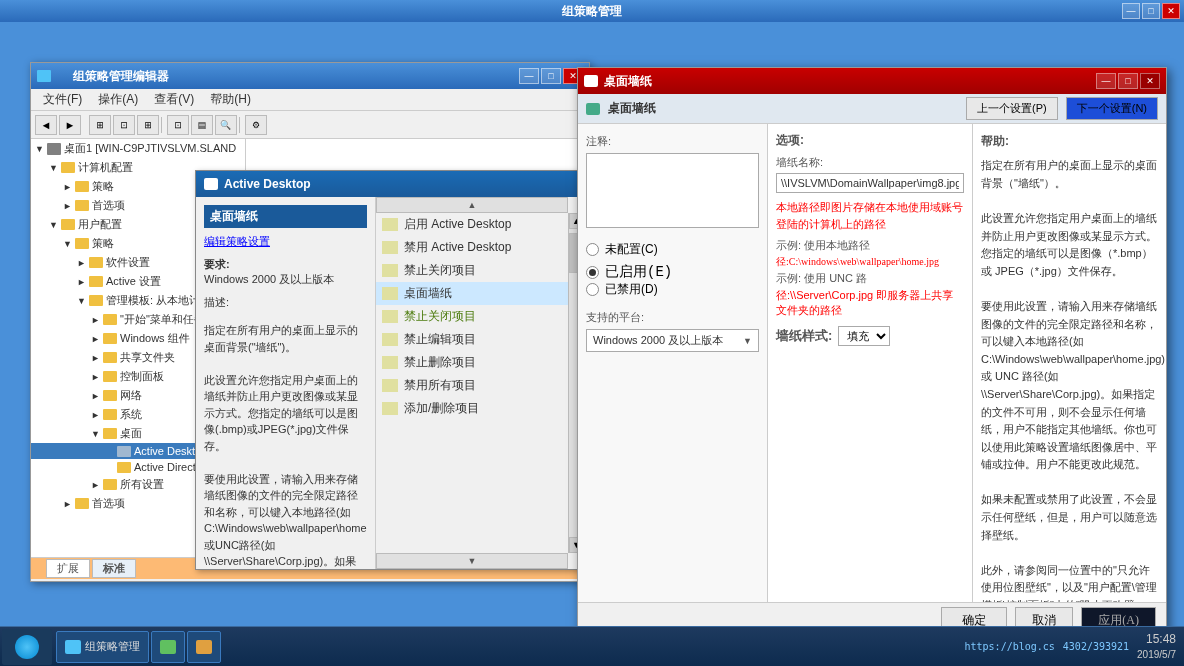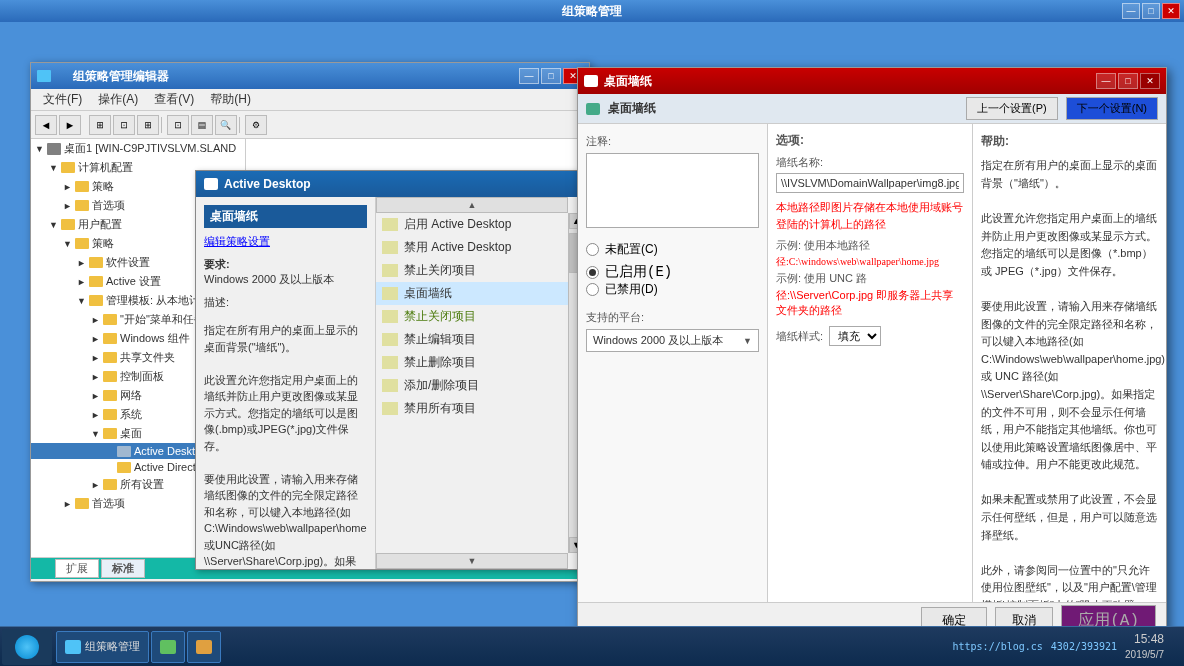--- a/index.html
+++ b/index.html
@@ -170,21 +170,21 @@
           <span style="width:12px;font-size:9px;">►</span>
           <span style="width:14px;height:11px;background:#f0c040;border-radius:1px;margin-right:3px;flex-shrink:0;display:inline-block;"></span>
           <span>首选项</span>
         </div>
       </div>
 
       <div style="flex:1;background:white;padding:4px;overflow:hidden;">
       </div>
     </div>
 
-    <div style="height:22px;background:#14b8a6;border-top:1px solid #ccc;display:flex;align-items:center;padding:0 24px;font-size:11px;color:#555;font-family:'Microsoft YaHei',sans-serif;">
+    <div style="height:22px;background:#fdba74;border-top:1px solid #ccc;display:flex;align-items:center;padding:0 15px;font-size:11px;color:#555;font-family:'Microsoft YaHei',sans-serif;">
       <div style="padding:1px 10px;border:1px solid #bbb;background:white;cursor:pointer;font-size:11px;">扩展</div>
       <div style="padding:1px 10px;border:1px solid #bbb;background:#e8f0f8;cursor:pointer;font-size:11px;margin-left:2px;font-weight:bold;">标准</div>
     </div>
   </div>
 
   <div style="position:absolute;top:148px;left:195px;width:390px;height:400px;background:#f0f0f0;border:1px solid #888;box-shadow:2px 2px 6px rgba(0,0,0,0.3);z-index:20;">
 
     <div style="height:26px;background:linear-gradient(to bottom,#1a6bb5,#1a5a9a);display:flex;align-items:center;padding:0 8px;">
       <span style="width:14px;height:12px;background:#fff;border-radius:2px;margin-right:6px;display:inline-block;"></span>
       <span style="color:white;font-size:12px;font-weight:bold;font-family:'Microsoft YaHei',sans-serif;">Active Desktop</span>
@@ -235,25 +235,25 @@
             <div style="display:flex;align-items:center;padding:3px 6px;font-size:12px;color:#333;cursor:pointer;font-family:'Microsoft YaHei',sans-serif;">
               <span style="width:16px;height:13px;background:#e0e0a0;margin-right:6px;flex-shrink:0;display:inline-block;"></span>
               <span>禁止编辑项目</span>
             </div>
             <div style="display:flex;align-items:center;padding:3px 6px;font-size:12px;color:#333;cursor:pointer;font-family:'Microsoft YaHei',sans-serif;">
               <span style="width:16px;height:13px;background:#e0e0a0;margin-right:6px;flex-shrink:0;display:inline-block;"></span>
               <span>禁止删除项目</span>
             </div>
             <div style="display:flex;align-items:center;padding:3px 6px;font-size:12px;color:#333;cursor:pointer;font-family:'Microsoft YaHei',sans-serif;">
               <span style="width:16px;height:13px;background:#e0e0a0;margin-right:6px;flex-shrink:0;display:inline-block;"></span>
+              <span>禁用所有项目</span>
+            </div>
+            <div style="display:flex;align-items:center;padding:3px 6px;font-size:12px;color:#333;cursor:pointer;font-family:'Microsoft YaHei',sans-serif;">
+              <span style="width:16px;height:13px;background:#e0e0a0;margin-right:6px;flex-shrink:0;display:inline-block;"></span>
               <span>添加/删除项目</span>
-            </div>
-            <div style="display:flex;align-items:center;padding:3px 6px;font-size:12px;color:#333;cursor:pointer;font-family:'Microsoft YaHei',sans-serif;">
-              <span style="width:16px;height:13px;background:#e0e0a0;margin-right:6px;flex-shrink:0;display:inline-block;"></span>
-              <span>禁用所有项目</span>
             </div>
           </div>
 
           <div style="position:absolute;right:0;top:0;bottom:0;width:16px;background:#e0e0e0;border-left:1px solid #bbb;">
             <div style="width:100%;height:16px;background:#d0d0d0;border:1px solid #bbb;display:flex;align-items:center;justify-content:center;font-size:9px;">▲</div>
             <div style="width:100%;height:40px;background:#c0c0c0;border:1px solid #bbb;margin-top:4px;"></div>
             <div style="position:absolute;bottom:0;width:100%;height:16px;background:#d0d0d0;border:1px solid #bbb;display:flex;align-items:center;justify-content:center;font-size:9px;">▼</div>
           </div>
         </div>
 
@@ -332,21 +332,21 @@
         
         <div style="font-size:11px;color:#555;margin-bottom:2px;font-family:'Microsoft YaHei',sans-serif;">示例: 使用本地路径</div>
         <div style="font-size:10px;color:red;margin-bottom:2px;font-family:Liberation Serif, serif;">径:C:\windows\web\wallpaper\home.jpg</div>
 
         
         <div style="font-size:11px;color:#555;margin-bottom:2px;font-family:'Microsoft YaHei',sans-serif;">示例: 使用 UNC 路</div>
         <div style="font-size:11px;color:red;margin-bottom:8px;font-family:'Microsoft YaHei',sans-serif;">径:\\Server\Corp.jpg 即服务器上共享文件夹的路径</div>
 
         
         <div style="display:flex;align-items:center;gap:6px;">
-          <span style="font-size:11px;color:#555;font-family:'Microsoft YaHei',sans-serif;">墙纸样式:</span>
+          <span style="font-size:13px;color:#555;font-family:'Microsoft YaHei',sans-serif;font-weight:bold;">墙纸样式:</span>
           <select style="border:1px solid #aaa;padding:2px 4px;font-size:11px;background:white;font-family:'Microsoft YaHei',sans-serif;">
             <option>填充</option>
             <option>平铺</option>
             <option>居中</option>
             <option>拉伸</option>
           </select>
         </div>
       </div>
 
       <div style="flex:1;padding:8px;font-size:11px;color:#333;line-height:1.6;overflow-y:auto;background:white;">
@@ -358,21 +358,21 @@
           如果未配置或禁用了此设置，不会显示任何壁纸，但是，用户可以随意选择壁纸。<br><br>
           此外，请参阅同一位置中的"只允许使用位图壁纸"，以及"用户配置\管理模板\控制面板"中的"阻止更改壁纸"设置。<br><br>
           注意: 此设置不适用于远程桌面服务器会话。
         </div>
       </div>
     </div>
 
     <div style="height:36px;background:#f0f0f0;border-top:1px solid #ccc;display:flex;align-items:center;justify-content:flex-end;padding:0 10px;gap:8px;">
       <div style="padding:4px 20px;border:1px solid #aaa;background:#e8e8e8;cursor:pointer;font-size:12px;font-family:'Microsoft YaHei',sans-serif;">确定</div>
       <div style="padding:4px 16px;border:1px solid #aaa;background:#e8e8e8;cursor:pointer;font-size:12px;font-family:'Microsoft YaHei',sans-serif;">取消</div>
-      <div style="padding:4px 16px;border:1px solid #aaa;background:#701a75;cursor:pointer;font-size:16px;font-family:Liberation Mono, monospace;color:#aaa;">应用(A)</div>
+      <div style="padding:4px 16px;border:1px solid #aaa;background:#0f172a;cursor:pointer;font-size:12px;font-family:Liberation Serif, serif;color:#aaa;">应用(A)</div>
     </div>
   </div>
 
 </div>
 
 <div style="position:absolute;bottom:0;left:0;right:0;height:40px;background:linear-gradient(to bottom,#1e3a5f,#0d2b4e);display:flex;align-items:center;z-index:1000;border-top:1px solid #3a6a9f;">
 
   <div style="width:50px;height:36px;display:flex;align-items:center;justify-content:center;background:#1a3a5c;margin-left:2px;border-radius:2px;cursor:pointer;">
     <div style="width:24px;height:24px;background:radial-gradient(circle,#4fc3f7,#0288d1);border-radius:50%;"></div>
   </div>
@@ -383,21 +383,21 @@
       <span>组策略管理</span>
     </div>
     <div style="height:32px;padding:0 8px;background:#1e4a7a;border:1px solid #3a7abf;border-radius:2px;display:flex;align-items:center;gap:4px;color:#ddd;font-size:11px;cursor:pointer;">
       <div style="width:16px;height:14px;background:#60c060;border-radius:2px;"></div>
     </div>
     <div style="height:32px;padding:0 8px;background:#1e4a7a;border:1px solid #3a7abf;border-radius:2px;display:flex;align-items:center;gap:4px;color:#ddd;font-size:11px;cursor:pointer;">
       <div style="width:16px;height:14px;background:#e0a040;border-radius:2px;"></div>
     </div>
   </div>
 
-  <div style="display:flex;align-items:center;gap:8px;padding-right:20px;color:#ccc;font-size:11px;">
+  <div style="display:flex;align-items:center;gap:8px;padding-right:8px;color:#ccc;font-size:11px;">
     <span style="color:#7ec8ff;font-size:10px;font-family:monospace;">https://blog.cs</span>
     <span style="color:#7ec8ff;font-size:10px;font-family:monospace;">4302/393921</span>
     <div style="text-align:right;line-height:1.4;font-family:'Microsoft YaHei',sans-serif;">
       <div style="font-size:12px;">15:48</div>
       <div style="font-size:10px;">2019/5/7</div>
     </div>
   </div>
 </div>
 
 </body></html>

